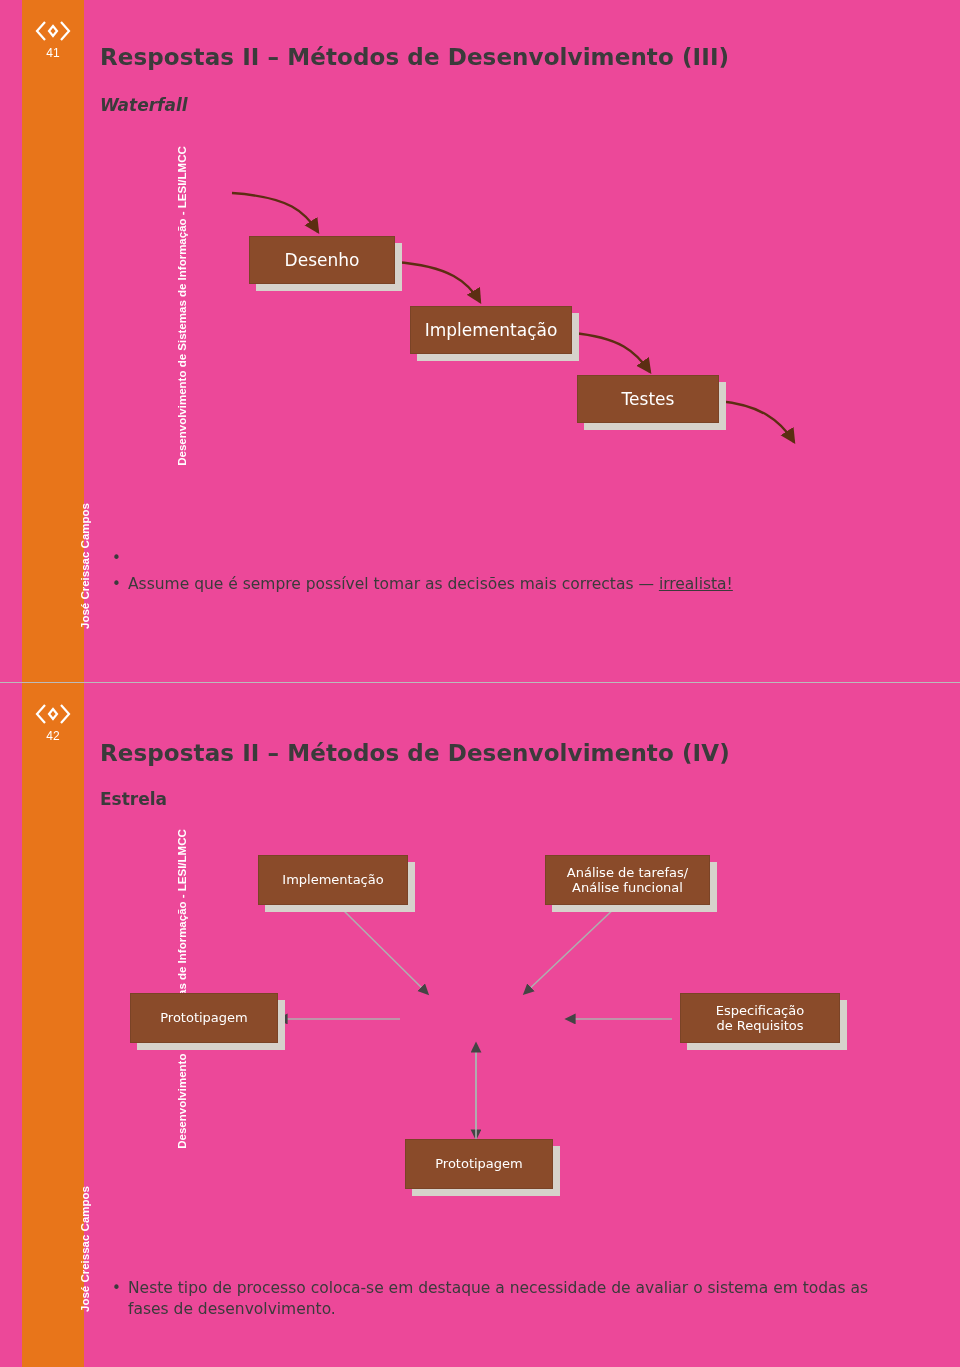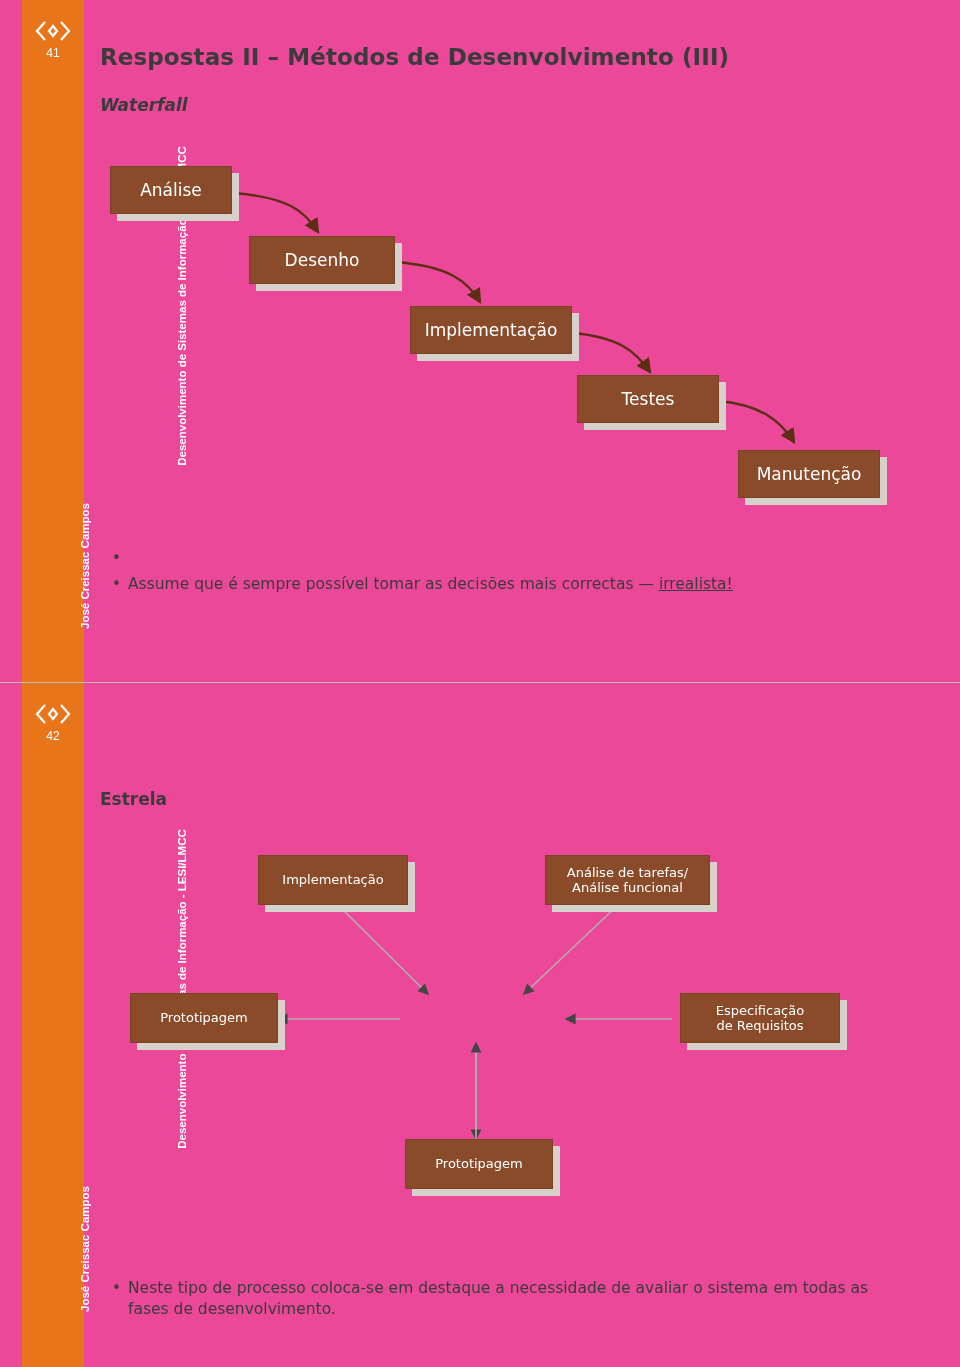--- a/index.html
+++ b/index.html
@@ -179,34 +179,28 @@
       <marker id="ah1" markerWidth="7" markerHeight="7" refX="5.4" refY="3.2" orient="auto">
         <path d="M0,0 L6.4,3.2 L0,6.4 z" fill="#5C2E12"></path>
       </marker>
     </defs>
     <path d="M232,193 C290,197 305,212 318,232" fill="none" stroke="#5C2E12" stroke-width="2.4" marker-end="url(#ah1)"></path>
     <path d="M395,262 C450,266 468,282 480,302" fill="none" stroke="#5C2E12" stroke-width="2.4" marker-end="url(#ah1)"></path>
     <path d="M572,333 C620,337 636,352 650,372" fill="none" stroke="#5C2E12" stroke-width="2.4" marker-end="url(#ah1)"></path>
     <path d="M719,401 C760,405 780,420 794,442" fill="none" stroke="#5C2E12" stroke-width="2.4" marker-end="url(#ah1)"></path>
   </svg>
 
-  <div class="box wf" style="left:110px; top:166px; width:122px; height:48px;">
-    <span>Análise</span>
-  </div>
   <div class="box wf" style="left:249px; top:236px; width:146px; height:48px;">
     <span>Desenho</span>
   </div>
   <div class="box wf" style="left:410px; top:306px; width:162px; height:48px;">
     <span>Implementação</span>
   </div>
   <div class="box wf" style="left:577px; top:375px; width:142px; height:48px;">
     <span>Testes</span>
-  </div>
-  <div class="box wf" style="left:738px; top:450px; width:142px; height:48px;">
-    <span>Manutenção</span>
   </div>
 
   <div class="bullets" style="left:112px; top:548px; width:790px;">
     <div class="bullet-row">
       <div class="bullet-dot">•</div>
     </div>
     <div class="bullet-row">
       <div class="bullet-dot">•</div>
       <div class="bullet-text"><span>Assume que é sempre possível tomar as decisões mais correctas — </span><span class="u">irrealista!</span></div>
     </div>
@@ -228,20 +222,21 @@
   </div>
   <div class="rail-num" style="left:22px;">42</div>
 
   <div class="rail-vtext" style="left:22px; top:300px;">
     <span class="rail-vtext-inner">Desenvolvimento de Sistemas de Informação - LESI/LMCC</span>
   </div>
   <div class="rail-vtext" style="left:22px; top:560px;">
     <span class="rail-vtext-inner">José Creissac Campos</span>
   </div>
 
+  <div class="slide-title" style="left:100px; top:57px;">Respostas II – Métodos de Desenvolvimento (IV)</div>
   <div class="slide-subtitle plain" style="left:100px; top:106px;">Estrela</div>
 
   <svg class="overlay" width="960" height="684">
     <defs>
       <marker id="ah2" markerWidth="8" markerHeight="8" refX="6" refY="3.4" orient="auto">
         <path d="M0,0 L7,3.4 L0,6.8 z" fill="#444444"></path>
       </marker>
     </defs>
 
     <line x1="338" y1="222" x2="428" y2="311" stroke="#AFAFAF" stroke-width="1.6" marker-end="url(#ah2)"></line>

